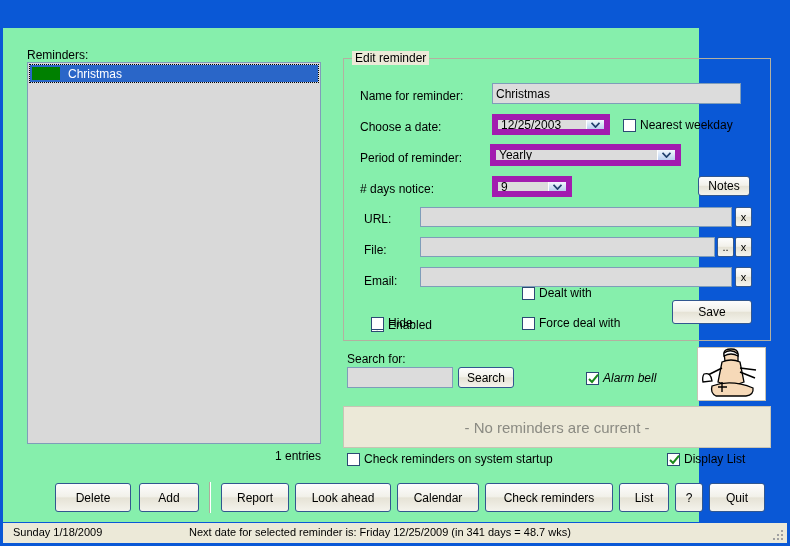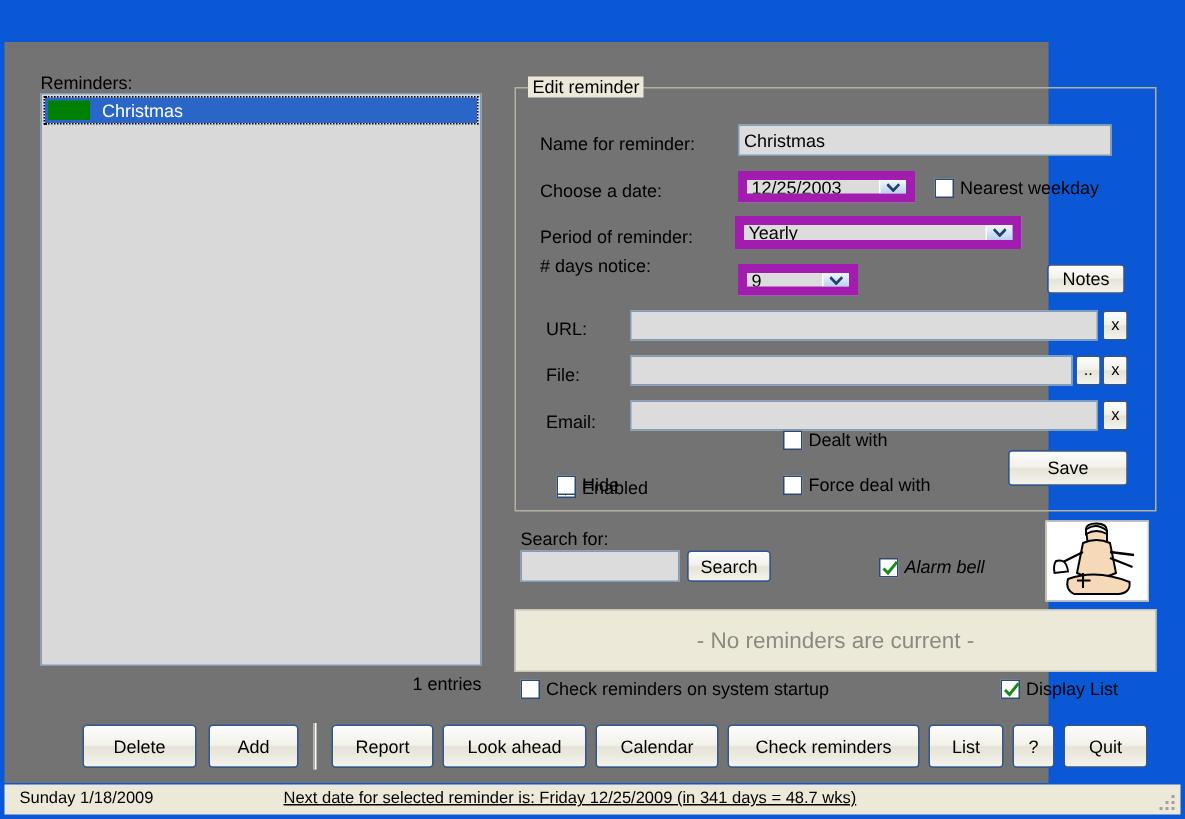--- a/index.html
+++ b/index.html
@@ -82,21 +82,21 @@
     color: #ffffff; font-size: 13px; font-weight: bold; line-height: 1;
     font-family: "Liberation Sans", sans-serif;
   }
 
   
   .client {
     position: absolute;
     left: 3px; top: 28px;
     width: 696px;
     height: 494px;
-    background: #737373;
+    background: #86efac;
     box-sizing: border-box;
   }
 
   
   .statusbar {
     position: absolute;
     left: 3px; top: 523px;
     width: 784px;
     height: 20px;
     background: #ece9d8;
@@ -104,21 +104,20 @@
     font-size: 11px;
     color: #000;
   }
   .status-left {
     position: absolute; left: 10px; top: 3px;
     white-space: nowrap;
   }
   .status-mid {
     position: absolute; left: 186px; top: 3px;
     white-space: nowrap;
-    text-decoration: underline;
   }
   .grip {
     position: absolute;
     right: 2px; bottom: 1px;
     width: 14px; height: 14px;
   }
   .grip i {
     position: absolute;
     width: 2px; height: 2px;
     background: #a0a0a0;
@@ -349,21 +348,21 @@
     <div class="lbl" style="left:357px; top:123px;">Period of reminder:</div>
     <div class="combo" style="left:487px; top:116px; width:191px; height:22px;">
       <span class="val">Yearly</span>
       <span class="arrow">
         <svg width="9" height="6" viewBox="0 0 9 6">
             <path d="M0.5 0.8 L4.5 5 L8.5 0.8" fill="none" stroke="#22406d" stroke-width="1.8"></path>
           </svg>
       </span>
     </div>
 
-    <div class="lbl" style="left:357px; top:142px;"># days notice:</div>
+    <div class="lbl" style="left:357px; top:154px;"># days notice:</div>
     <div class="combo" style="left:489px; top:148px; width:80px; height:21px;">
       <span class="val">9</span>
       <span class="arrow">
         <svg width="9" height="6" viewBox="0 0 9 6">
             <path d="M0.5 0.8 L4.5 5 L8.5 0.8" fill="none" stroke="#22406d" stroke-width="1.8"></path>
           </svg>
       </span>
     </div>
     <div class="btn" style="left:695px; top:148px; width:52px; height:20px;">Notes</div>
 

